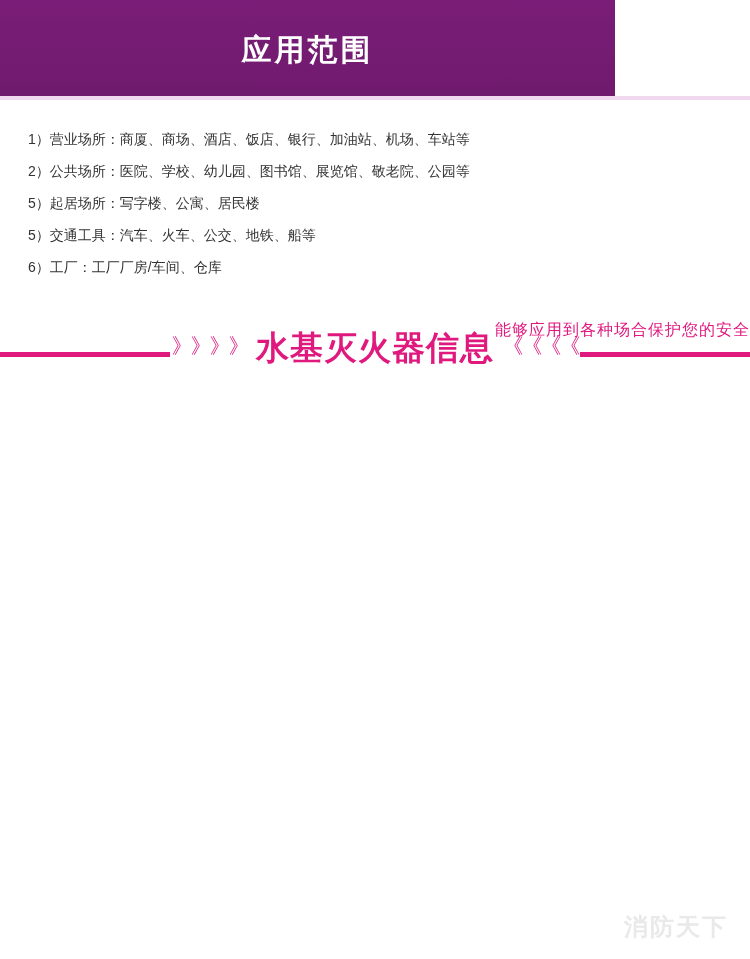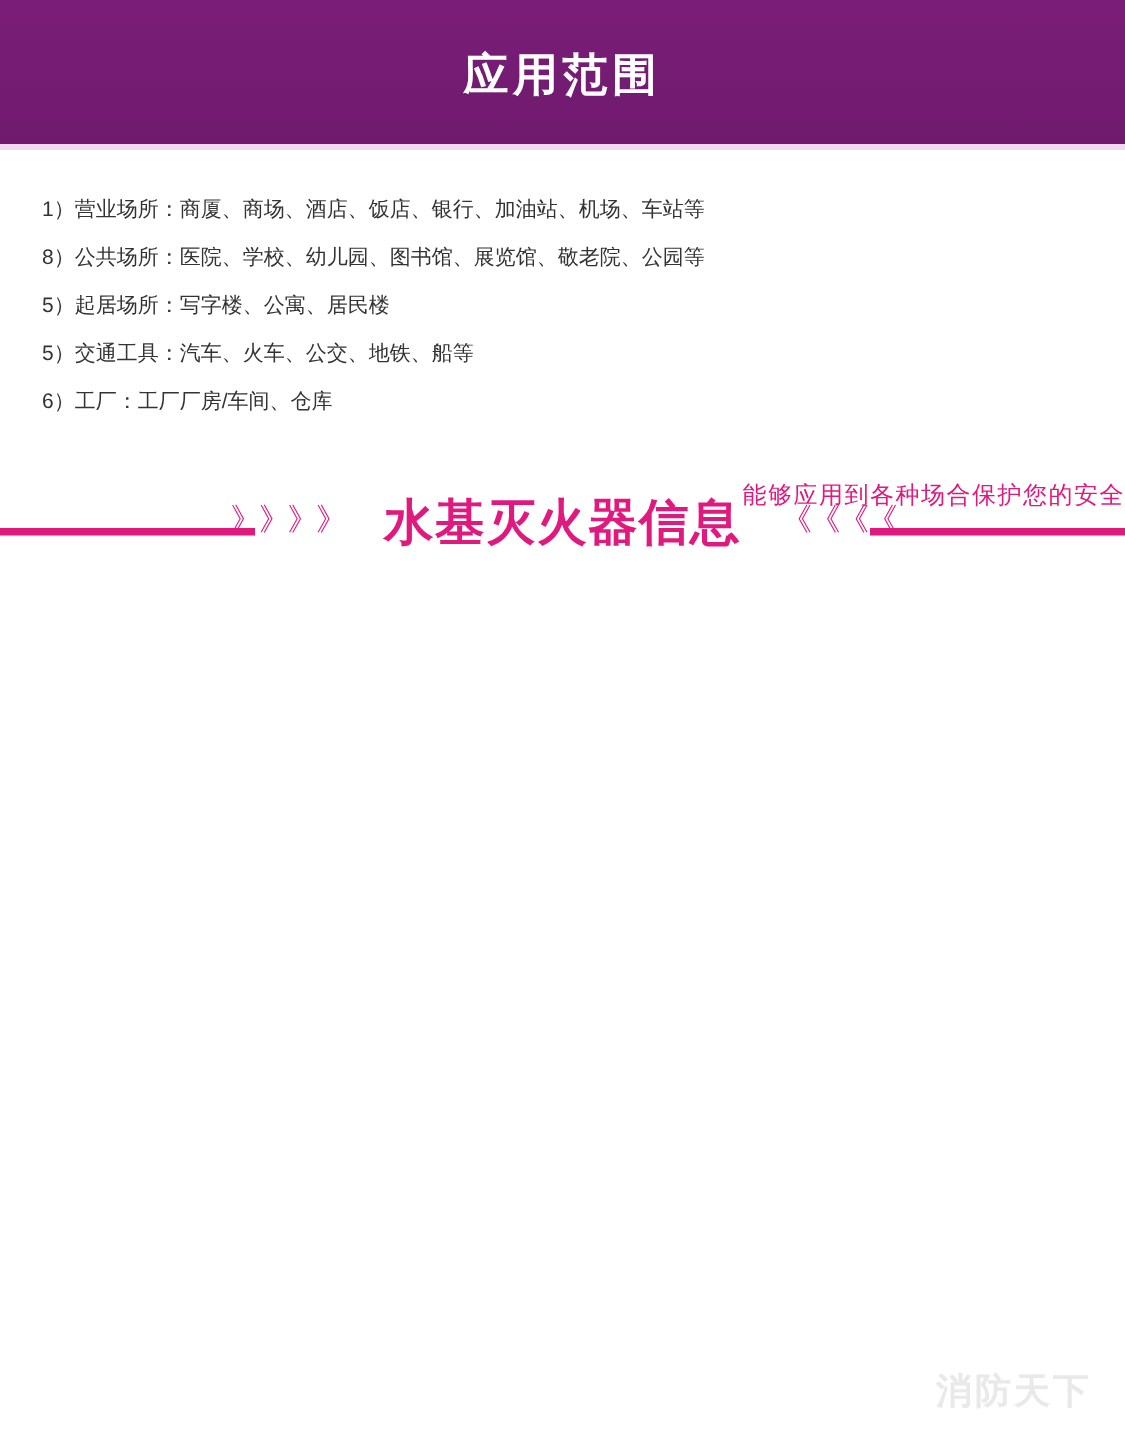--- a/index.html
+++ b/index.html
@@ -9,21 +9,21 @@
     height: 959px;
     background: #ffffff;
     font-family: "Liberation Sans", sans-serif;
     overflow: hidden;
     position: relative;
   }
 
   
   .banner {
     position: relative;
-    width: 750px;
+    width: 615px;
     height: 100px;
     background: #7e1d7a;
     background: linear-gradient(#7a1d78, #6f1a6d);
     display: flex;
     align-items: center;
     justify-content: center;
   }
   .banner-title {
     color: #ffffff;
     font-size: 30px;
@@ -76,21 +76,21 @@
     letter-spacing: -2px;
     vertical-align: middle;
     transform: translateY(-3px);
   }
   .sec-title {
     display: inline-block;
     font-size: 33px;
     font-weight: bold;
     color: #e0197f;
     vertical-align: middle;
-    margin: 0 22px;
+    margin: 0 4px;
     letter-spacing: 1px;
   }
   .sec-sub {
     margin-top: 0;
     text-align: right;
     font-size: 16px;
     color: #e0197f;
     letter-spacing: 1px;
     padding-left: 28px;
   }
@@ -126,21 +126,21 @@
 </head>
 <body>
 
 <div class="banner">
   <div class="banner-title">应用范围</div>
   <div class="banner-bottom-line"></div>
 </div>
 
 <div class="app-list">
   <div class="app-row">1）营业场所：商厦、商场、酒店、饭店、银行、加油站、机场、车站等</div>
-  <div class="app-row">8）公共场所：医院、学校、幼儿园、图书馆、展览馆、敬老院、公园等</div>
+  <div class="app-row">2）公共场所：医院、学校、幼儿园、图书馆、展览馆、敬老院、公园等</div>
   <div class="app-row">5）起居场所：写字楼、公寓、居民楼</div>
   <div class="app-row">5）交通工具：汽车、火车、公交、地铁、船等</div>
   <div class="app-row">6）工厂：工厂厂房/车间、仓库</div>
 </div>
 
 <div class="section">
   <div class="sec-line left"></div>
   <div class="sec-line right"></div>
   <div class="sec-center">
     <span class="sec-chev">》》》》</span>

